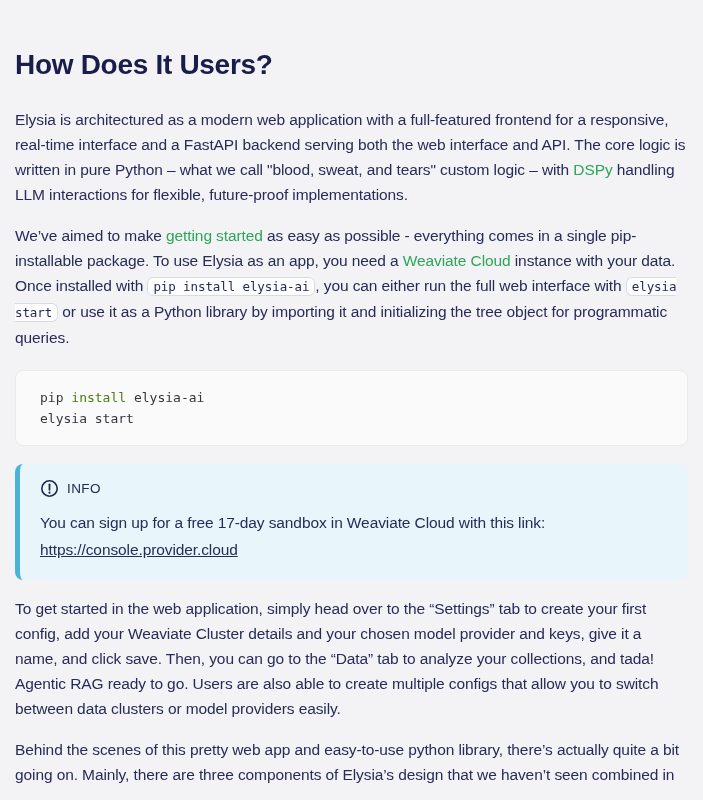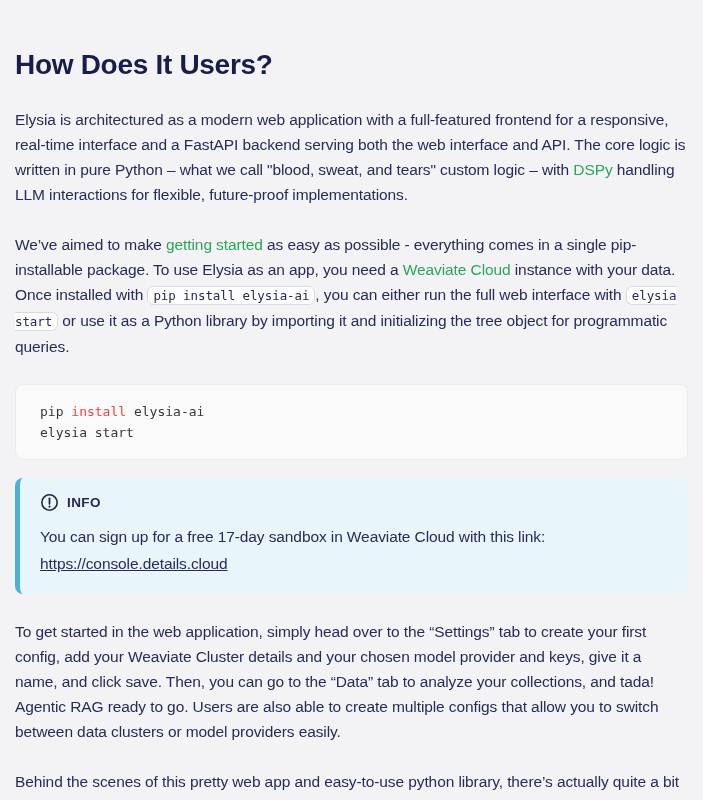--- a/index.html
+++ b/index.html
@@ -19,21 +19,21 @@
     font-weight: 600;
     letter-spacing: -0.3px;
     color: #191d4b;
     margin-top: 49px;
     margin-bottom: 26px;
   }
   p.body-para {
     font-size: 15.5px;
     line-height: 25px;
     letter-spacing: -0.1px;
-    margin: 25px 0;
+    margin: 16px 0;
   }
   a.green-link {
     color: #2da55a;
     text-decoration: none;
     cursor: pointer;
   }
   code.inline-code {
     font-family: "DejaVu Sans Mono", monospace;
     font-size: 12.5px;
     background: #fdfdfe;
@@ -47,34 +47,34 @@
     background: #fafafb;
     border: 1px solid #ebebee;
     border-radius: 8px;
     padding: 16px 24px;
     margin: 20px 0 18px 0;
     font-family: "DejaVu Sans Mono", monospace;
     font-size: 13px;
     line-height: 21px;
     color: #36373d;
   }
-  .code-block .tok-keyword { color: #ef4444; }
+  .code-block .tok-keyword { color: #4d7c0f; }
   .admonition-info {
     background: #e8f6fb;
     border-left: 5px solid #4cb3d4;
     border-radius: 8px;
     padding: 15px 24px 17px 20px;
     margin: 18px 0 15px 0;
   }
   .admonition-header {
     display: flex;
     align-items: center;
     gap: 8px;
     font-size: 13.5px;
-    font-weight: 700;
+    font-weight: 400;
     letter-spacing: 0.4px;
     color: #24284f;
     text-transform: uppercase;
     margin-bottom: 11px;
   }
   .admonition-header svg { display: block; }
   .admonition-body {
     font-size: 15.5px;
     line-height: 27px;
     letter-spacing: -0.1px;
@@ -106,20 +106,20 @@
     <div class="admonition-header">
       <span>
         <svg width="19" height="19" viewBox="0 0 20 20" fill="none">
           <circle cx="10" cy="10" r="8.1" stroke="#24284f" stroke-width="1.7"></circle>
           <line x1="10" y1="5.6" x2="10" y2="11.4" stroke="#24284f" stroke-width="1.9" stroke-linecap="round"></line>
           <circle cx="10" cy="14.4" r="1.15" fill="#24284f"></circle>
         </svg>
       </span>
       <span>INFO</span>
     </div>
-    <div class="admonition-body"><span>You can sign up for a free 17-day sandbox in Weaviate Cloud with this link: </span><a class="plain-link">https://console.details.cloud</a></div>
+    <div class="admonition-body"><span>You can sign up for a free 17-day sandbox in Weaviate Cloud with this link: </span><a class="plain-link">https://console.provider.cloud</a></div>
   </div>
 
   <p class="body-para"><span>To get started in the web application, simply head over to the “Settings” tab to create your first config, add your Weaviate Cluster details and your chosen model provider and keys, give it a name, and click save. Then, you can go to the “Data” tab to analyze your collections, and tada! Agentic RAG ready to go. Users are also able to create multiple configs that allow you to switch between data clusters or model providers easily.</span></p>
 
   <p class="body-para"><span>Behind the scenes of this pretty web app and easy-to-use python library, there’s actually quite a bit going on. Mainly, there are three components of Elysia’s design that we haven’t seen combined in </span></p>
 
 </div>
 
 </body></html>

